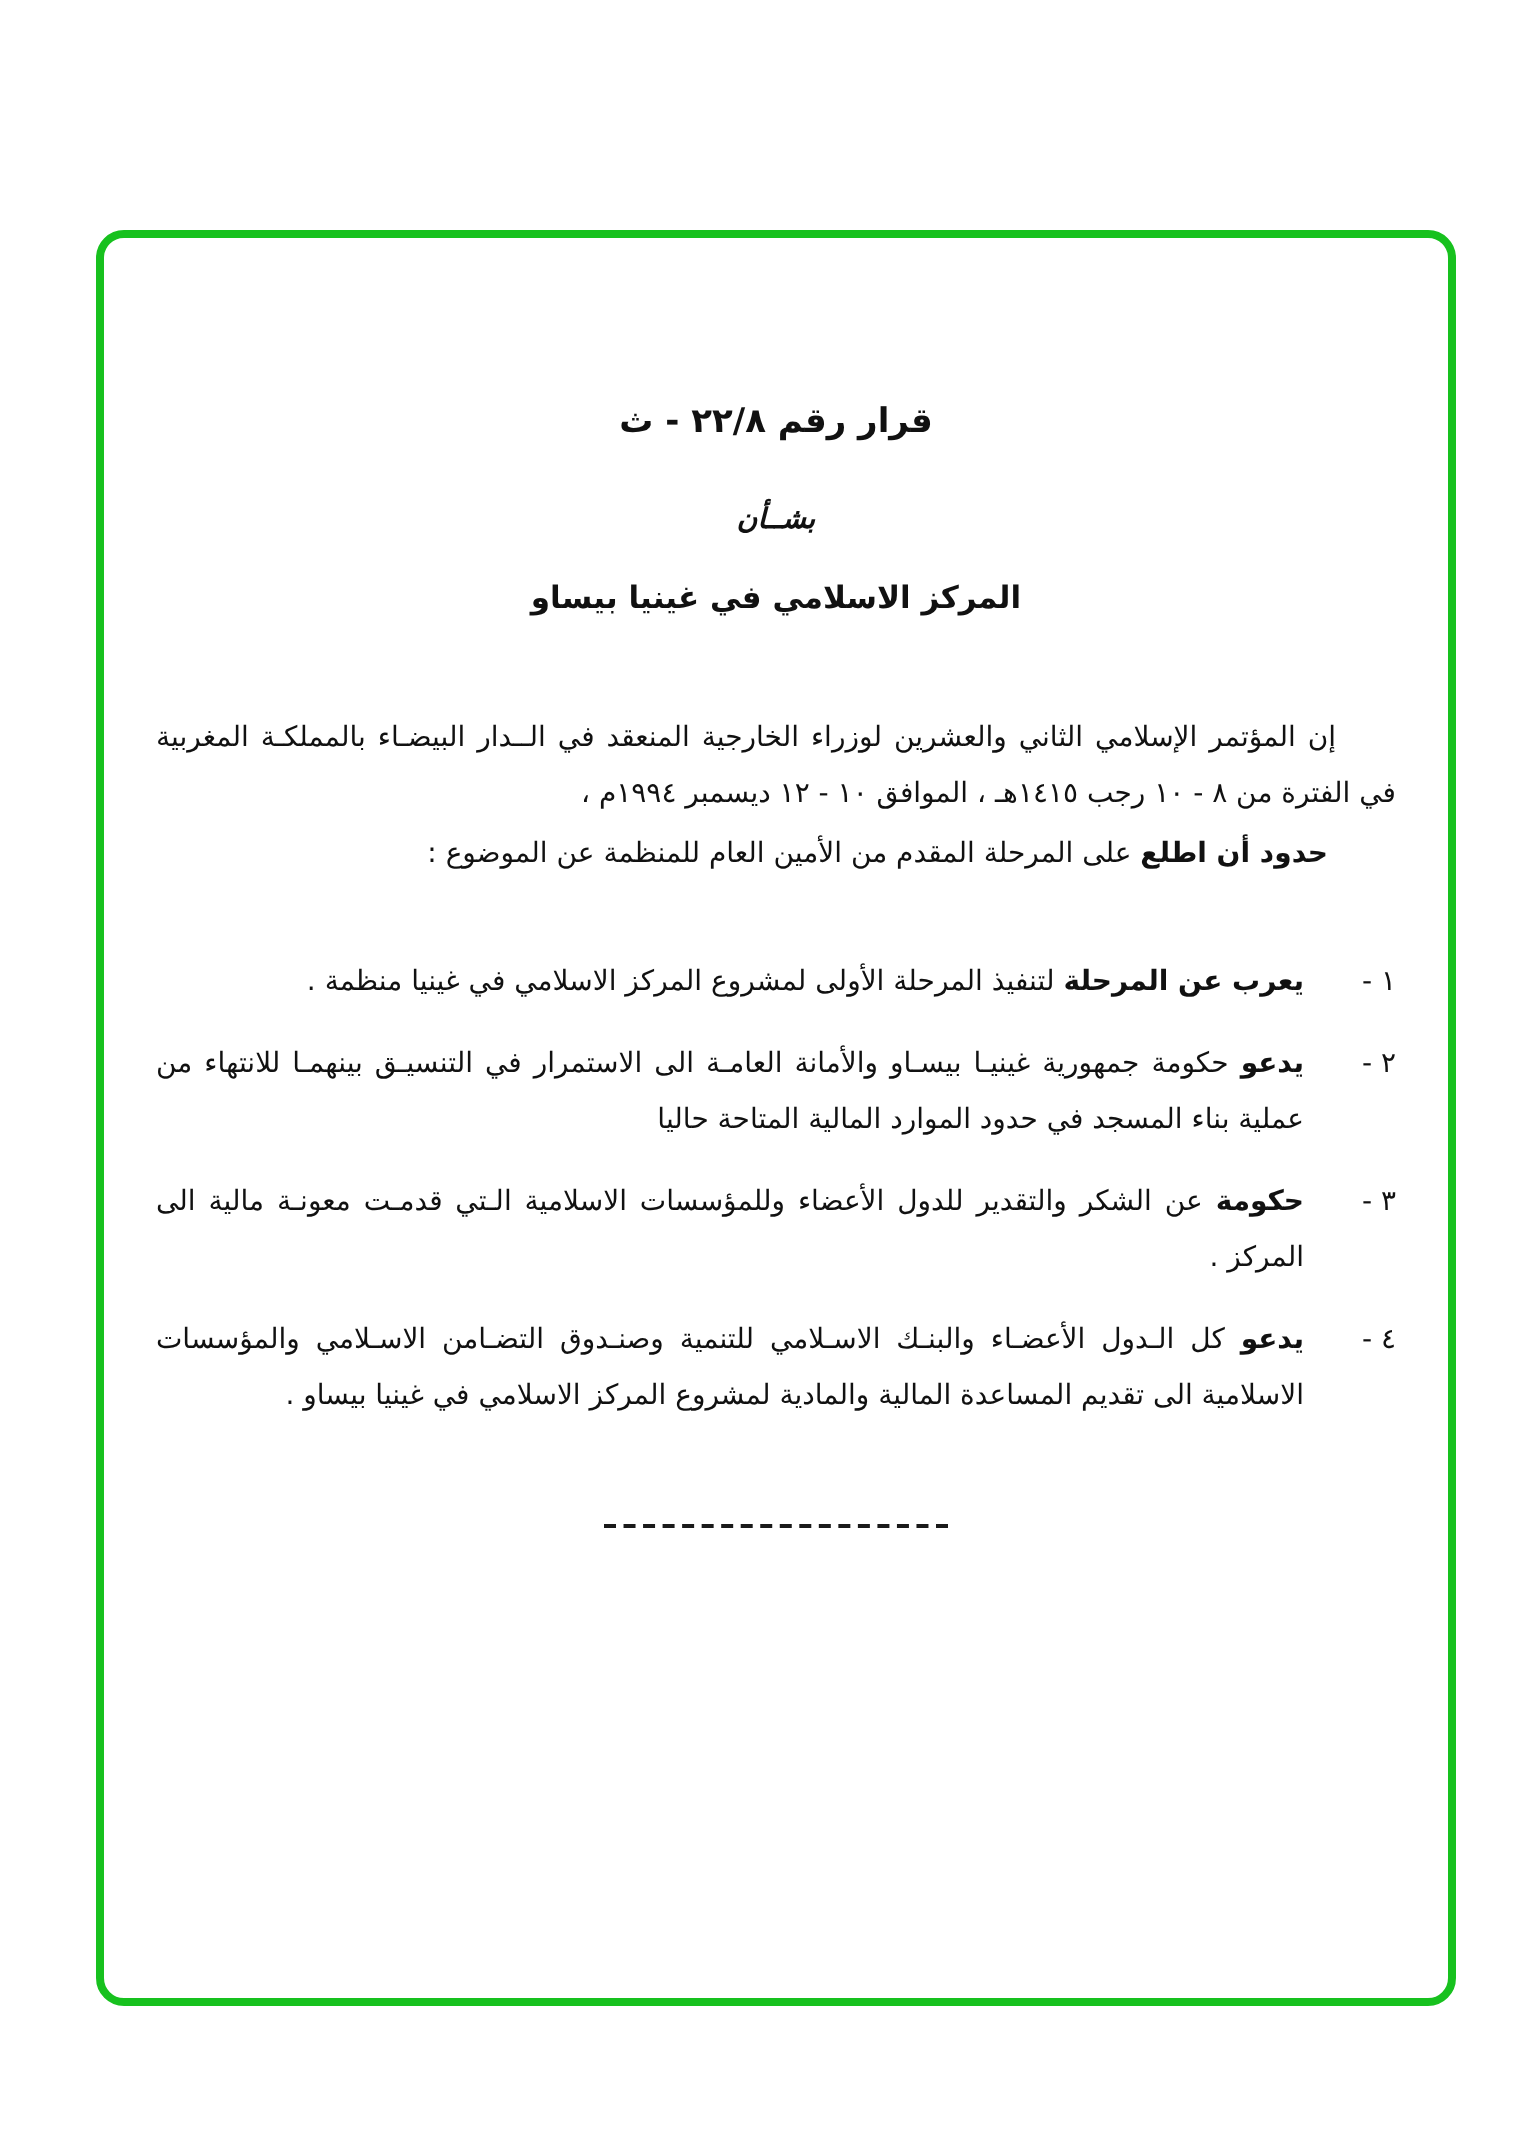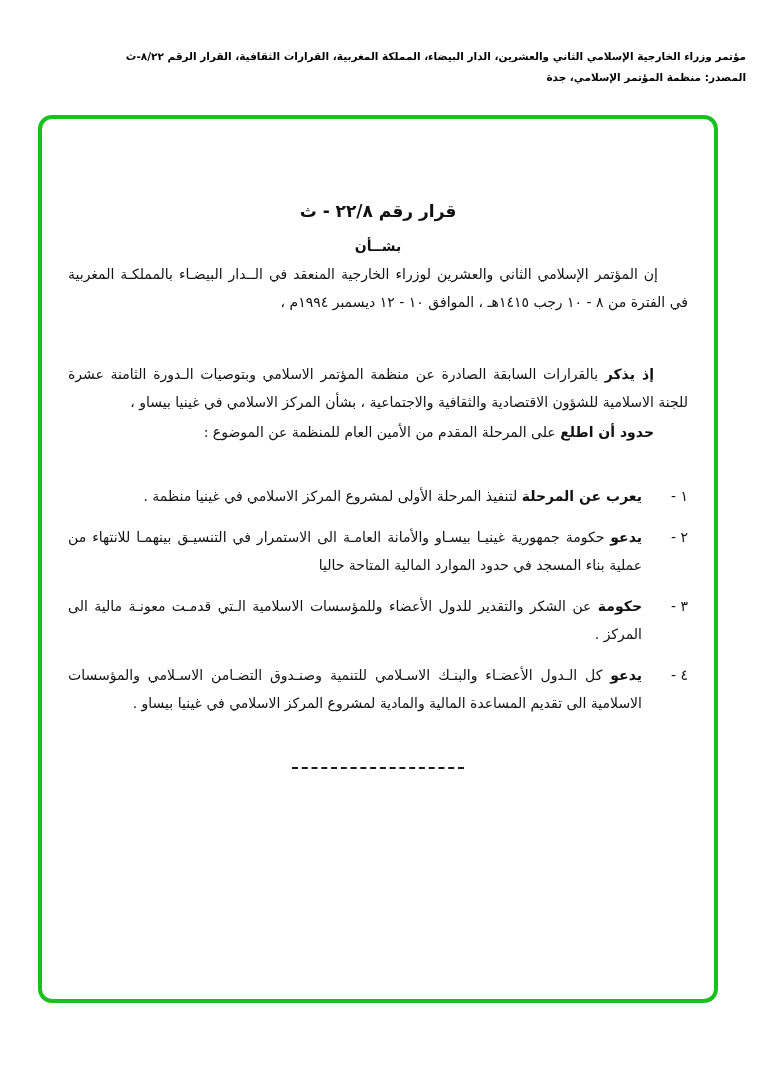--- a/index.html
+++ b/index.html
@@ -21,42 +21,42 @@
     top: 46px; right: 12px; left: 12px;
     direction: rtl;
     text-align: right;
     font-weight: bold;
     font-size: 10.5px;
     line-height: 21px;
     color: #000;
   }
   .doc-box {
     position: absolute;
-    top: 115px; left: 38px;
+    top: 115px; left: 48px;
     width: 680px; height: 888px;
     border: 4px solid #17c11e;
     border-radius: 14px;
     background: #fff;
   }
   .doc-content {
     direction: rtl;
     padding: 78px 26px 0 26px;
     font-size: 14px;
     line-height: 28px;
     color: #111;
   }
   .title-block { text-align: center; font-weight: bold; }
   .title-line1 { font-size: 17px; letter-spacing: 1px; }
-  .title-line2 { font-size: 14px; margin-top: 7px; }
+  .title-line2 { font-size: 14px; margin-top: 21px; font-style: italic; }
   .title-line3 { font-size: 15.5px; margin-top: 11px; }
   .para {
     text-align: justify;
     margin: 0;
   }
-  .p1 { text-indent: 30px; }
+  .p1 { margin-top: 42px; text-indent: 30px; }
   .p2 { margin-top: 44px; text-indent: 34px; }
   .p3 { margin-top: 2px;  text-indent: 34px; }
   .lead { font-weight: bold; }
   .items { margin-top: 36px; }
   .item {
     display: flex;
     direction: rtl;
     margin-bottom: 13px;
   }
   .item-num {
@@ -72,36 +72,32 @@
     margin: 50px auto 0 auto;
     border: 0;
     border-top: 2px dashed #1a1a1a;
   }
 </style>
 </head>
 <body>
 
 <div class="page">
 
-  <div class="header">
-    <div>مؤتمر وزراء الخارجية الإسلامي الثاني والعشرين، الدار البيضاء، المملكة المغربية، القرارات الثقافية، القرار الرقم ٨/٢٢-ث</div>
-    <div>المصدر: منظمة المؤتمر الإسلامي، جدة</div>
-  </div>
 
   <div class="doc-box" style="border-color: rgb(23, 193, 30);">
     <div class="doc-content">
 
       <div class="title-block">
         <div class="title-line1">قرار رقم ٢٢/٨ - ث</div>
         <div class="title-line2">بشــأن</div>
+        <div class="title-line3">المركز الاسلامي في غينيا بيساو</div>
       </div>
 
       <p class="para p1">إن المؤتمر الإسلامي الثاني والعشرين لوزراء الخارجية المنعقد في الــدار البيضـاء بالمملكـة المغربية في الفترة من ٨ - ١٠ رجب ١٤١٥هـ ، الموافق ١٠ - ١٢ ديسمبر ١٩٩٤م ،</p>
 
-      <p class="para p2"><span class="lead">إذ يذكر</span><span> بالقرارات السابقة الصادرة عن منظمة المؤتمر الاسلامي وبتوصيات الـدورة الثامنة عشرة للجنة الاسلامية للشؤون الاقتصادية والثقافية والاجتماعية ، بشأن المركز الاسلامي في غينيا بيساو ،</span></p>
 
       <p class="para p3"><span class="lead">حدود أن اطلع</span><span> على المرحلة المقدم من الأمين العام للمنظمة عن الموضوع :</span></p>
 
       <div class="items">
 
         <div class="item">
           <span class="item-num">١ -</span>
           <span class="item-text"><span class="lead">يعرب عن المرحلة</span><span> لتنفيذ المرحلة الأولى لمشروع المركز الاسلامي في غينيا منظمة .</span></span>
         </div>
 

